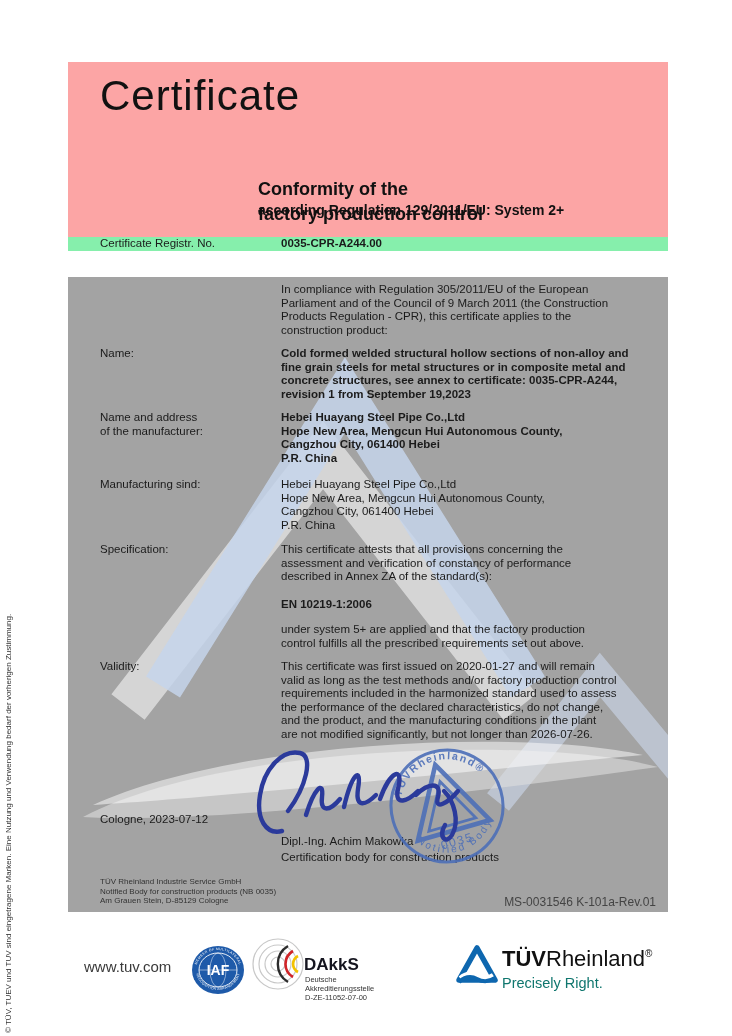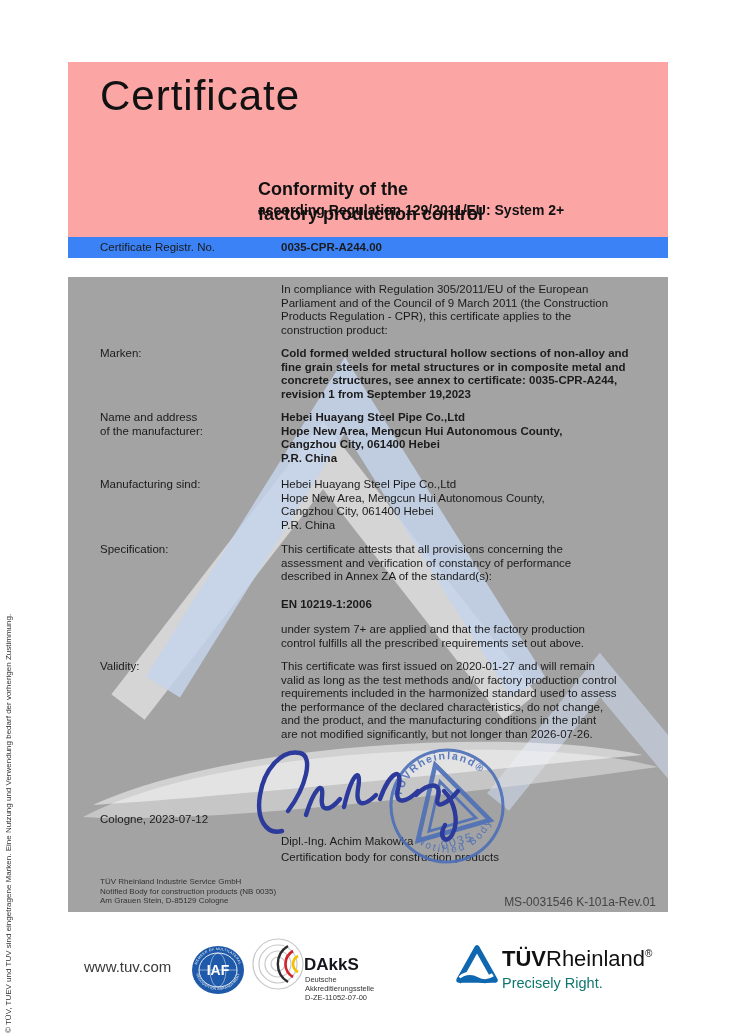--- a/index.html
+++ b/index.html
@@ -1,20 +1,20 @@
 <!DOCTYPE html>
 <html><head>
 <meta charset="utf-8">
 <style>
   html,body{margin:0;padding:0;background:#fff;}
   .page{position:relative;width:732px;height:1036px;background:#fff;overflow:hidden;
         font-family:"Liberation Sans", sans-serif;color:#1b1b1b;}
   .band{position:absolute;left:68px;width:600px;}
   .band-a{top:62px;height:175px;background:#fca5a5;}
-  .band-b{top:237px;height:21px;background:#3b82f6;display:flex;align-items:center;}
+  .band-b{top:237px;height:14px;background:#86efac;display:flex;align-items:center;}
   .band-c{top:277px;height:635px;background:#a3a3a3;}
   .cert-title{position:absolute;left:32px;top:10px;font-size:42px;font-weight:400;color:#111;letter-spacing:1px;}
   .subtitle{position:absolute;left:190px;top:82px;font-size:18px;font-weight:bold;line-height:25px;color:#111;margin-top:33px;}
   .according{position:absolute;left:190px;top:140px;font-size:14px;font-weight:bold;color:#111;}
   .lbl{font-size:11.5px;line-height:13.5px;color:#1b1b1b;}
   .val{font-size:11.5px;line-height:13.5px;color:#1b1b1b;padding-left:23px;}
   .bold{font-weight:bold;}
   .pre{white-space:pre-line;}
   .row{position:absolute;left:0;width:600px;}
   .row .lbl{position:absolute;left:32px;top:0;width:155px;}
@@ -62,21 +62,21 @@
     </svg>
 
     <div class="row" style="top:6px;z-index:1;">
       <span class="val pre">In compliance with Regulation 305/2011/EU of the European
 Parliament and of the Council of 9 March 2011 (the Construction
 Products Regulation - CPR), this certificate applies to the
 construction product:</span>
     </div>
 
     <div class="row" style="top:70px;z-index:1;">
-      <span class="lbl">Marken:</span>
+      <span class="lbl">Name:</span>
       <span class="val bold pre">Cold formed welded structural hollow sections of non-alloy and
 fine grain steels for metal structures or in composite metal and
 concrete structures, see annex to certificate: 0035-CPR-A244,
 revision 1 from September 19,2023</span>
     </div>
 
     <div class="row" style="top:134px;z-index:1;">
       <span class="lbl pre">Name and address
 of the manufacturer:</span>
       <span class="val bold pre">Hebei Huayang Steel Pipe Co.,Ltd
@@ -96,21 +96,21 @@
     <div class="row" style="top:266px;z-index:1;">
       <span class="lbl">Specification:</span>
       <span class="val pre">This certificate attests that all provisions concerning the
 assessment and verification of constancy of performance
 described in Annex ZA of the standard(s):</span>
     </div>
     <div class="row" style="top:321px;z-index:1;">
       <span class="val bold">EN 10219-1:2006</span>
     </div>
     <div class="row" style="top:346px;z-index:1;">
-      <span class="val pre">under system 7+ are applied and that the factory production
+      <span class="val pre">under system 5+ are applied and that the factory production
 control  fulfills all the prescribed requirements set out above.</span>
     </div>
 
     <div class="row" style="top:383px;z-index:1;">
       <span class="lbl">Validity:</span>
       <span class="val pre">This certificate was first issued on 2020-01-27 and will remain
 valid as long as the test methods and/or factory production control
 requirements included in the harmonized standard used to assess
 the performance of the declared characteristics, do not change,
 and the product, and the manufacturing conditions in the plant

